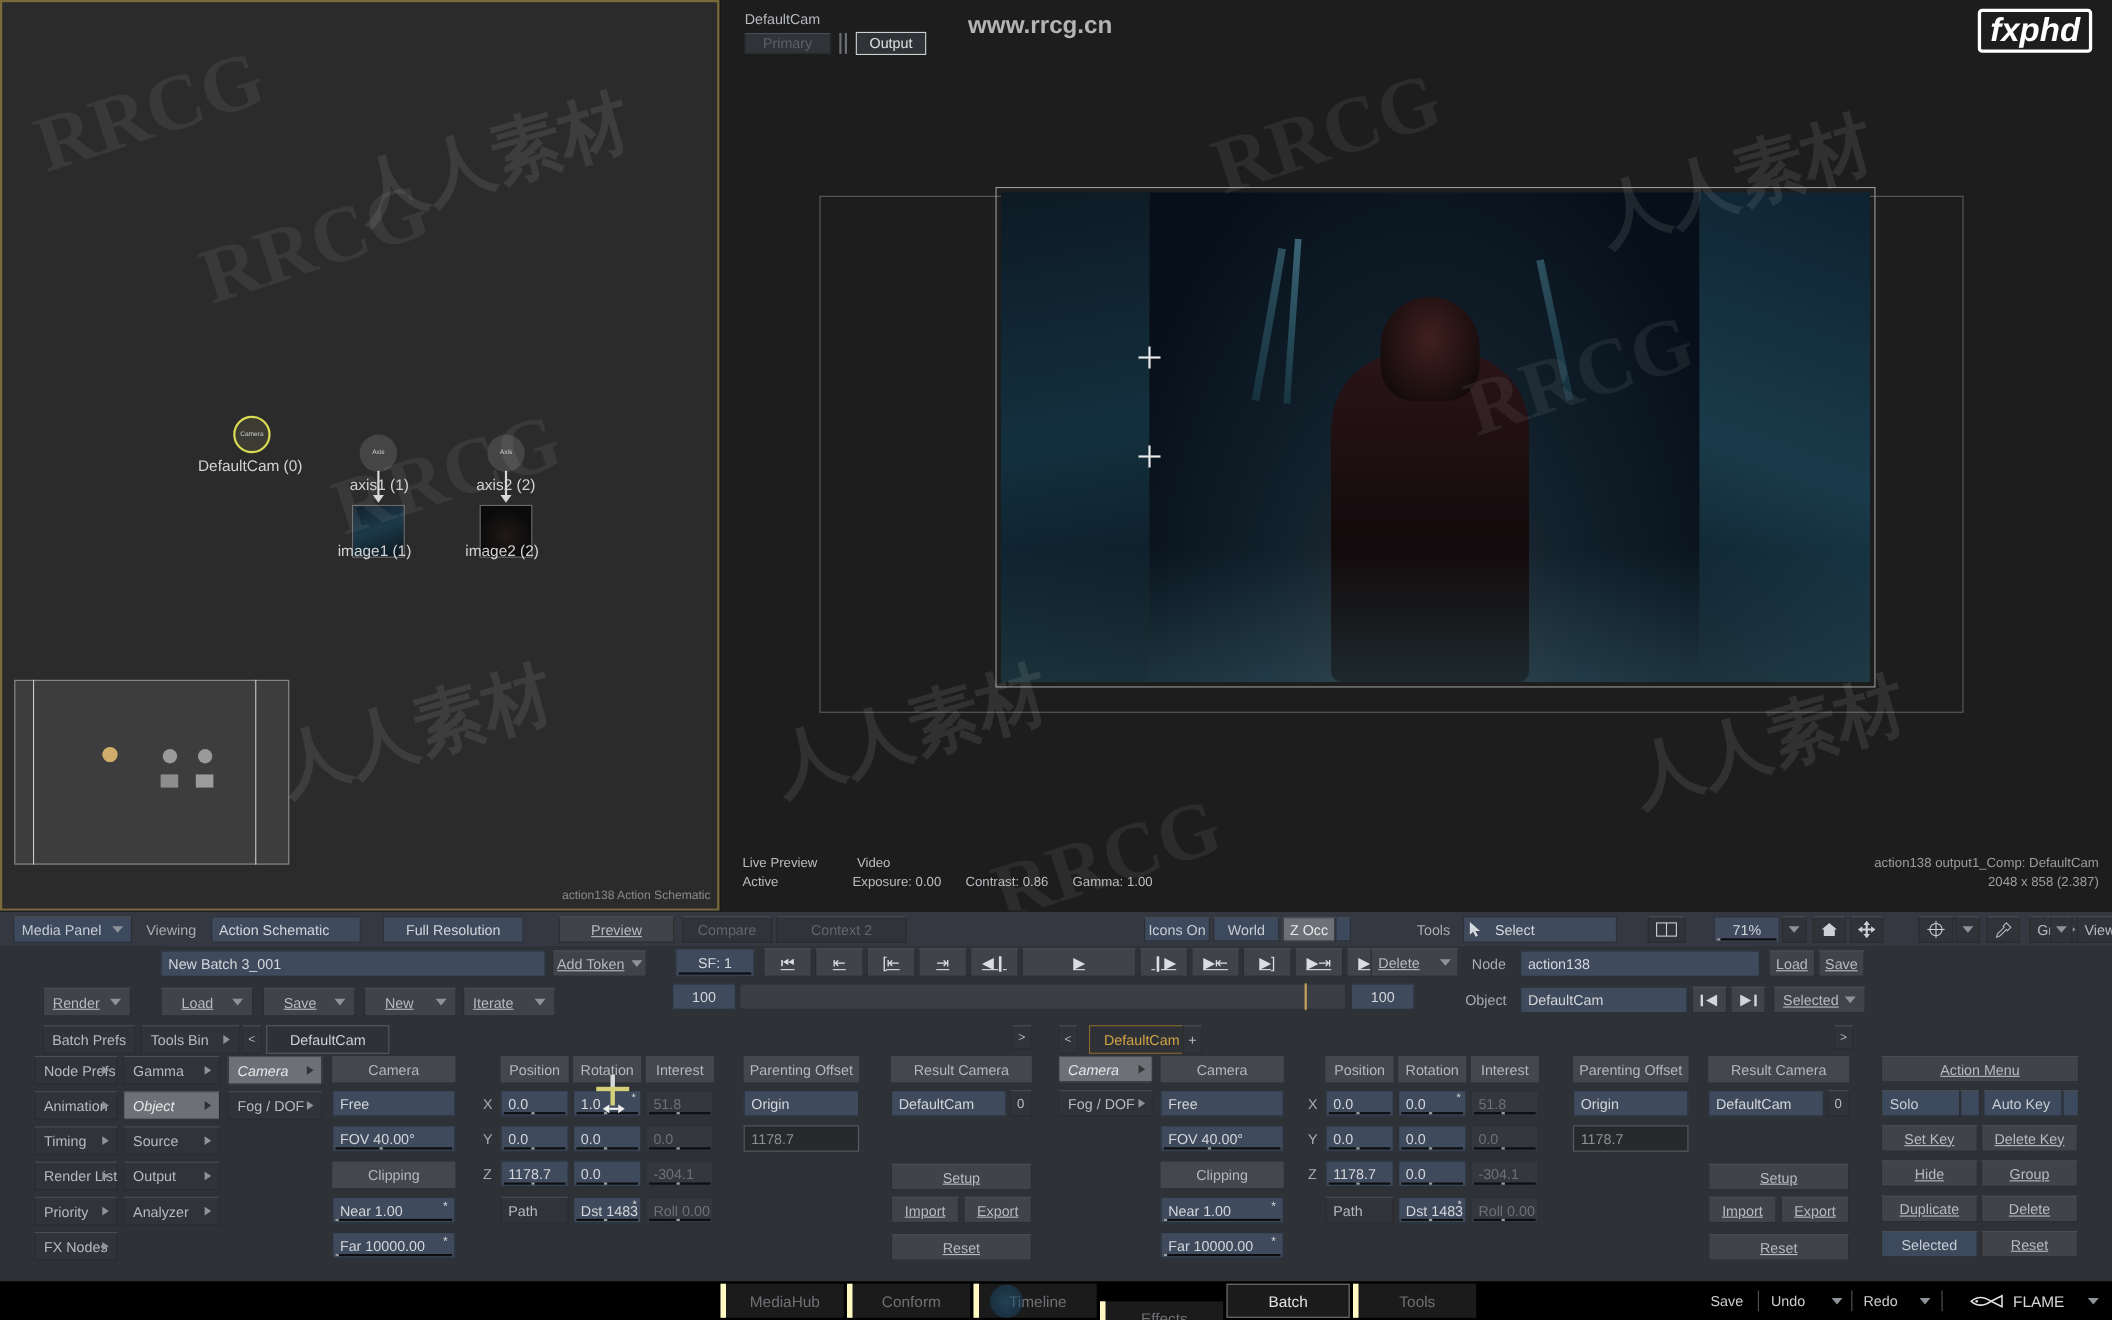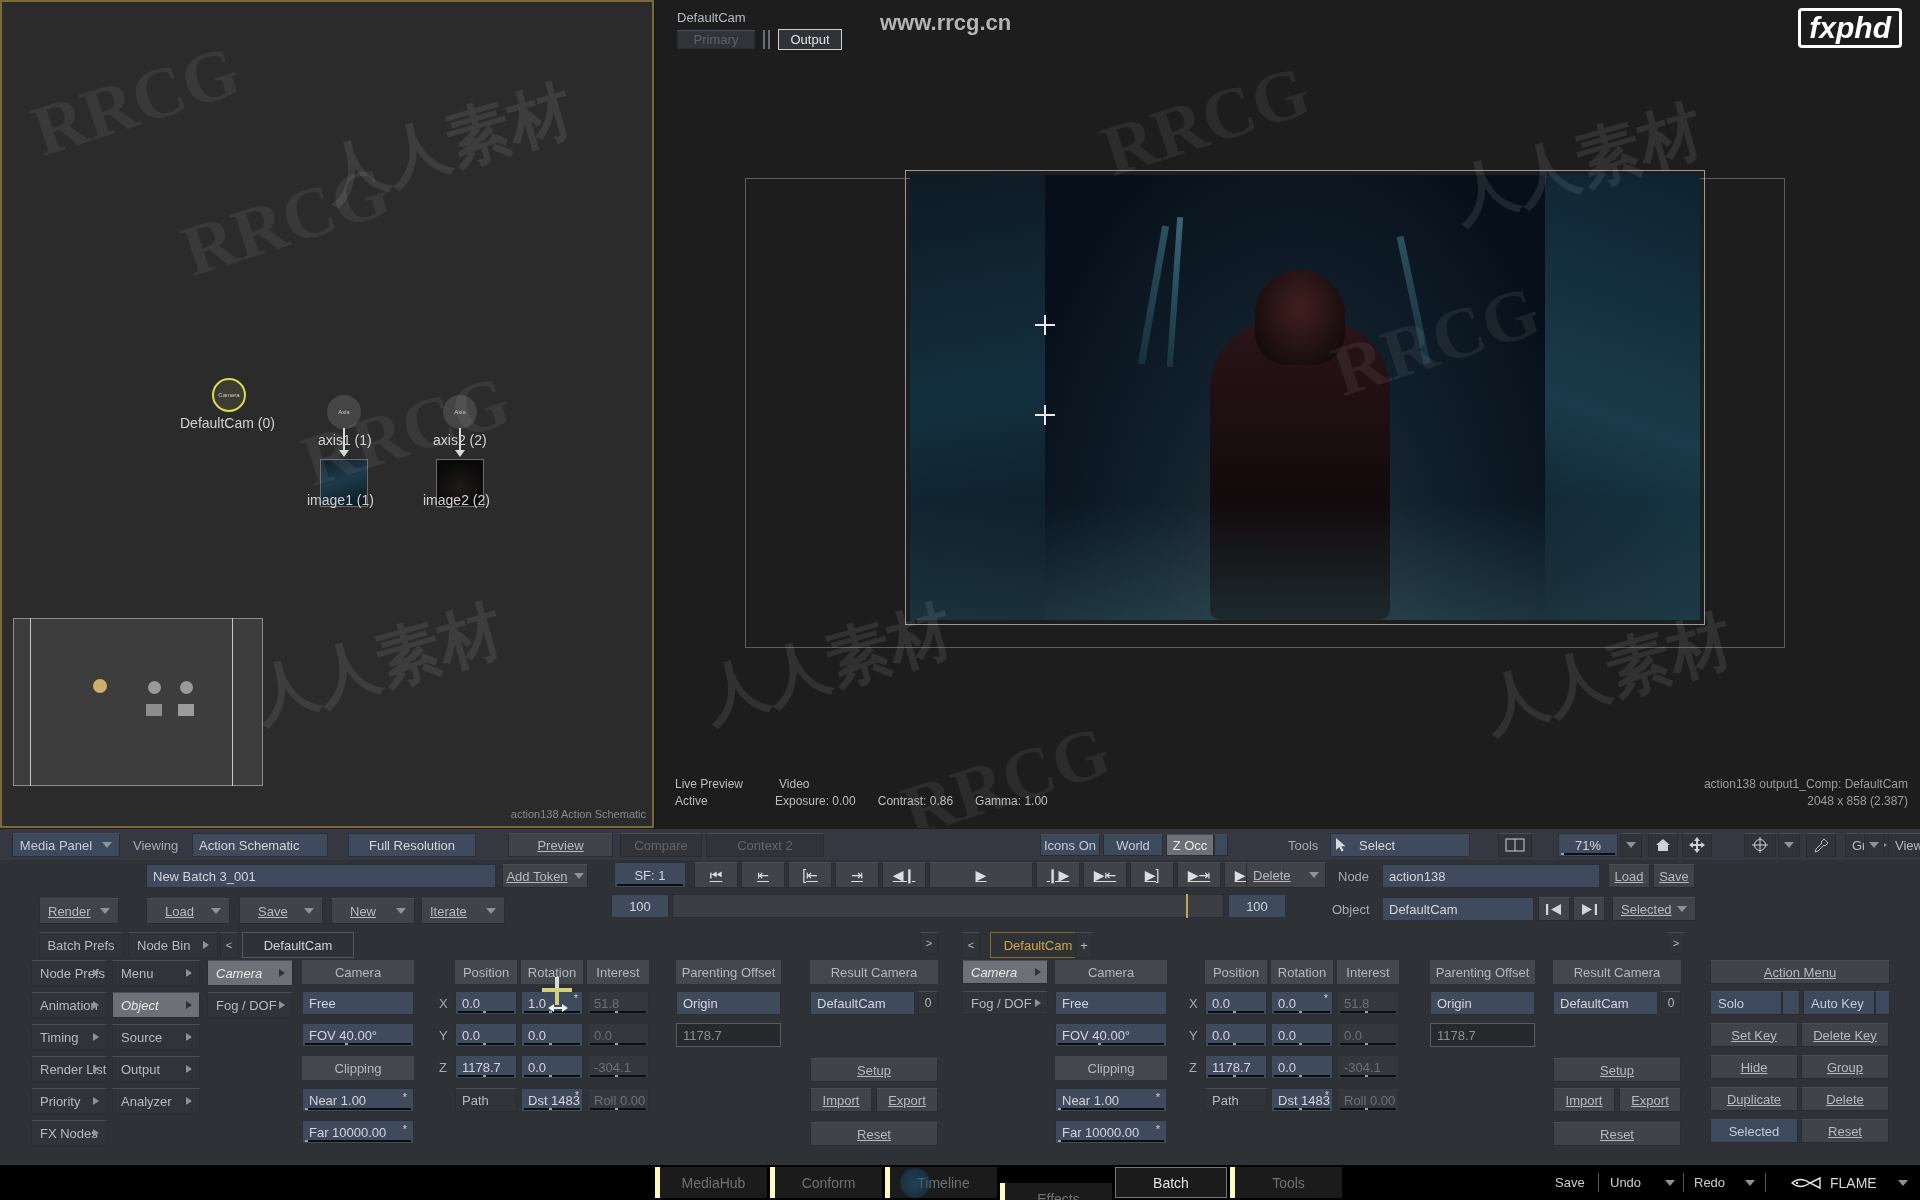--- a/index.html
+++ b/index.html
@@ -295,21 +295,21 @@
       <span>New</span>
       <span class="arrow" style="position:absolute; right:8px;"></span>
     </div>
     <div class="btn flat" style="position:absolute; left:421px; top:38px; width:84px; height:26px; justify-content:flex-start; padding-left:8px;">
       <span>Iterate</span>
       <span class="arrow" style="position:absolute; right:8px;"></span>
     </div>
 
     <div class="btn dark" style="position:absolute; left:39px; top:72px; width:84px; height:26px;">Batch Prefs</div>
     <div class="btn dark" style="position:absolute; left:128px; top:72px; width:90px; height:26px; justify-content:flex-start; padding-left:8px;">
-      <span>Node Bin</span>
+      <span>Tools Bin</span>
       <span class="arrowR" style="position:absolute; right:8px;"></span>
     </div>
     <div class="btn dark" style="position:absolute; left:220px; top:72px; width:18px; height:26px; font-size:11px;">&lt;</div>
     <div class="btn" style="position:absolute; left:242px; top:72px; width:112px; height:26px; background:#2e3136; border:1px solid #56595e; color:#cfd2d6;">DefaultCam</div>
 
     <div id="sidecol1">
         <div class="btn dark" style="position: absolute; left: 31px; top: 100px; width: 76px; height: 26px; justify-content: flex-start; padding-left: 8px;">
           <span>Node Prefs</span>
           <span class="arrowR" style="position: absolute; right: 7px;"></span>
         </div>
@@ -329,21 +329,21 @@
           <span>Priority</span>
           <span class="arrowR" style="position: absolute; right: 7px;"></span>
         </div>
         <div class="btn dark" style="position: absolute; left: 31px; top: 260px; width: 76px; height: 26px; justify-content: flex-start; padding-left: 8px;">
           <span>FX Nodes</span>
           <span class="arrowR" style="position: absolute; right: 7px;"></span>
         </div>
       </div>
     <div id="sidecol2">
         <div class="btn dark" style="position: absolute; left: 112px; top: 100px; width: 88px; height: 26px; justify-content: flex-start; padding-left: 8px;">
-          <span>Menu</span>
+          <span>Gamma</span>
           <span class="arrowR" style="position: absolute; right: 7px;"></span>
         </div>
         <div class="btn hl" style="position: absolute; left: 112px; top: 132px; width: 88px; height: 26px; justify-content: flex-start; padding-left: 8px; font-style: italic;">
           <span>Object</span>
           <span class="arrowR" style="position: absolute; right: 7px; border-left-color: rgb(47, 49, 54);"></span>
         </div>
         <div class="btn dark" style="position: absolute; left: 112px; top: 164px; width: 88px; height: 26px; justify-content: flex-start; padding-left: 8px;">
           <span>Source</span>
           <span class="arrowR" style="position: absolute; right: 7px;"></span>
         </div>

